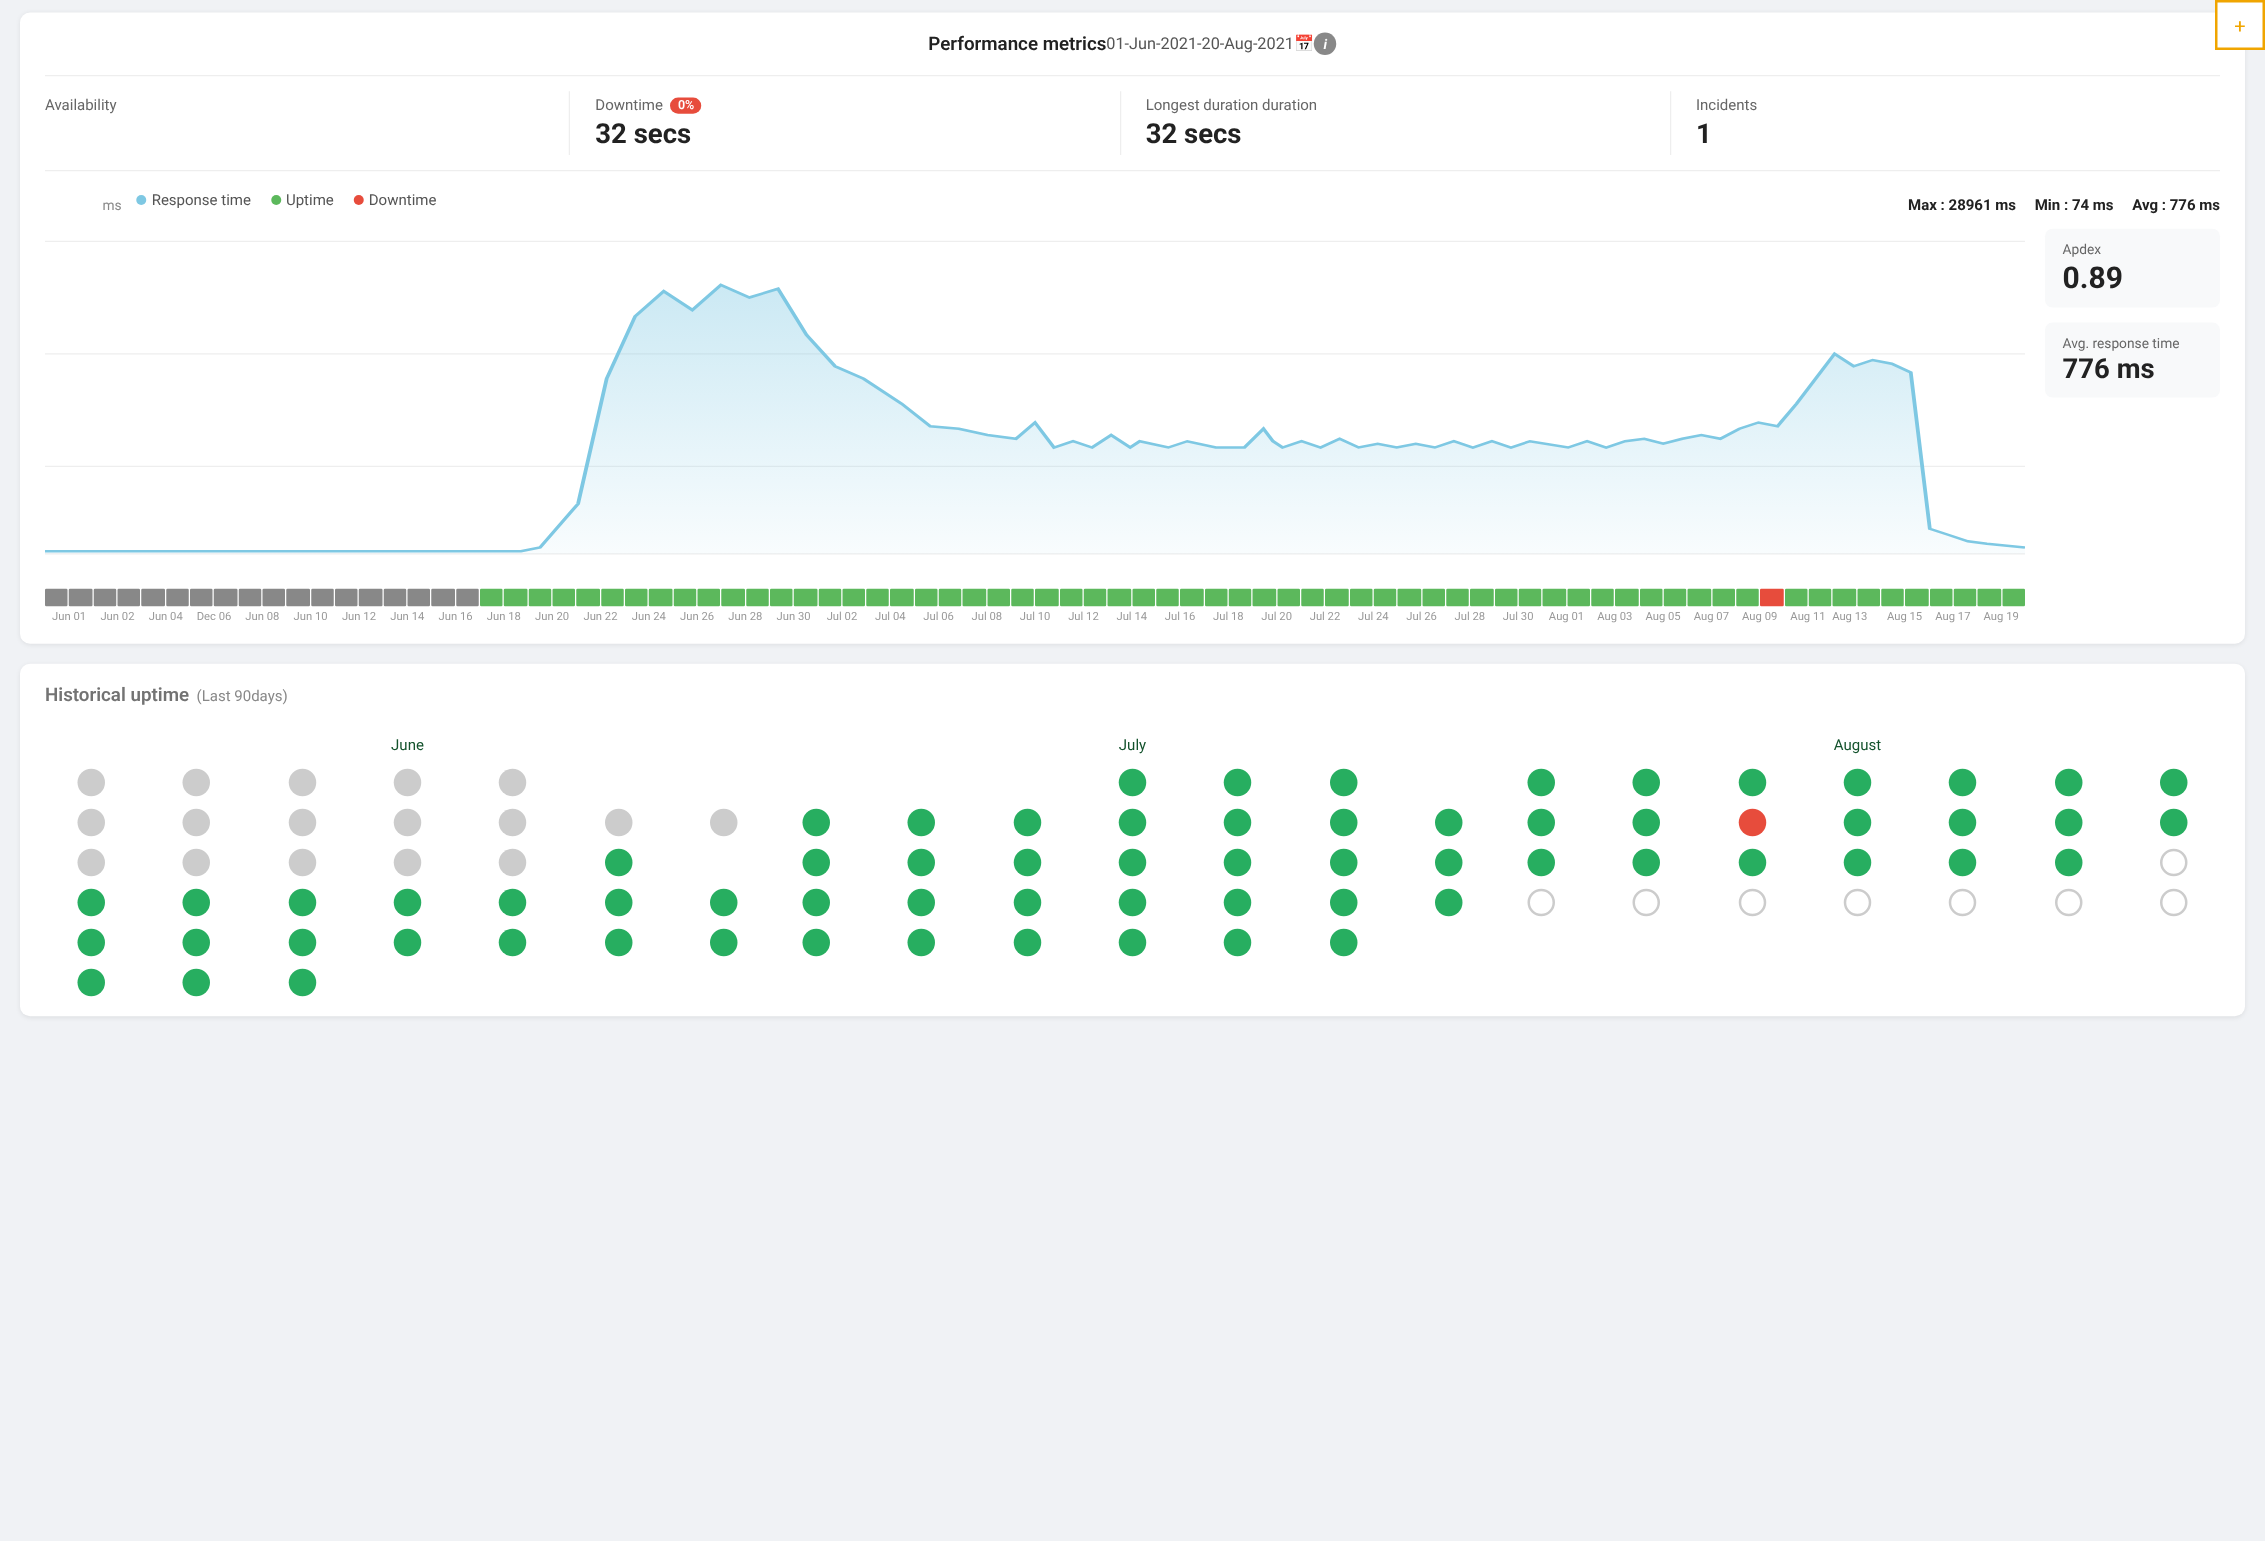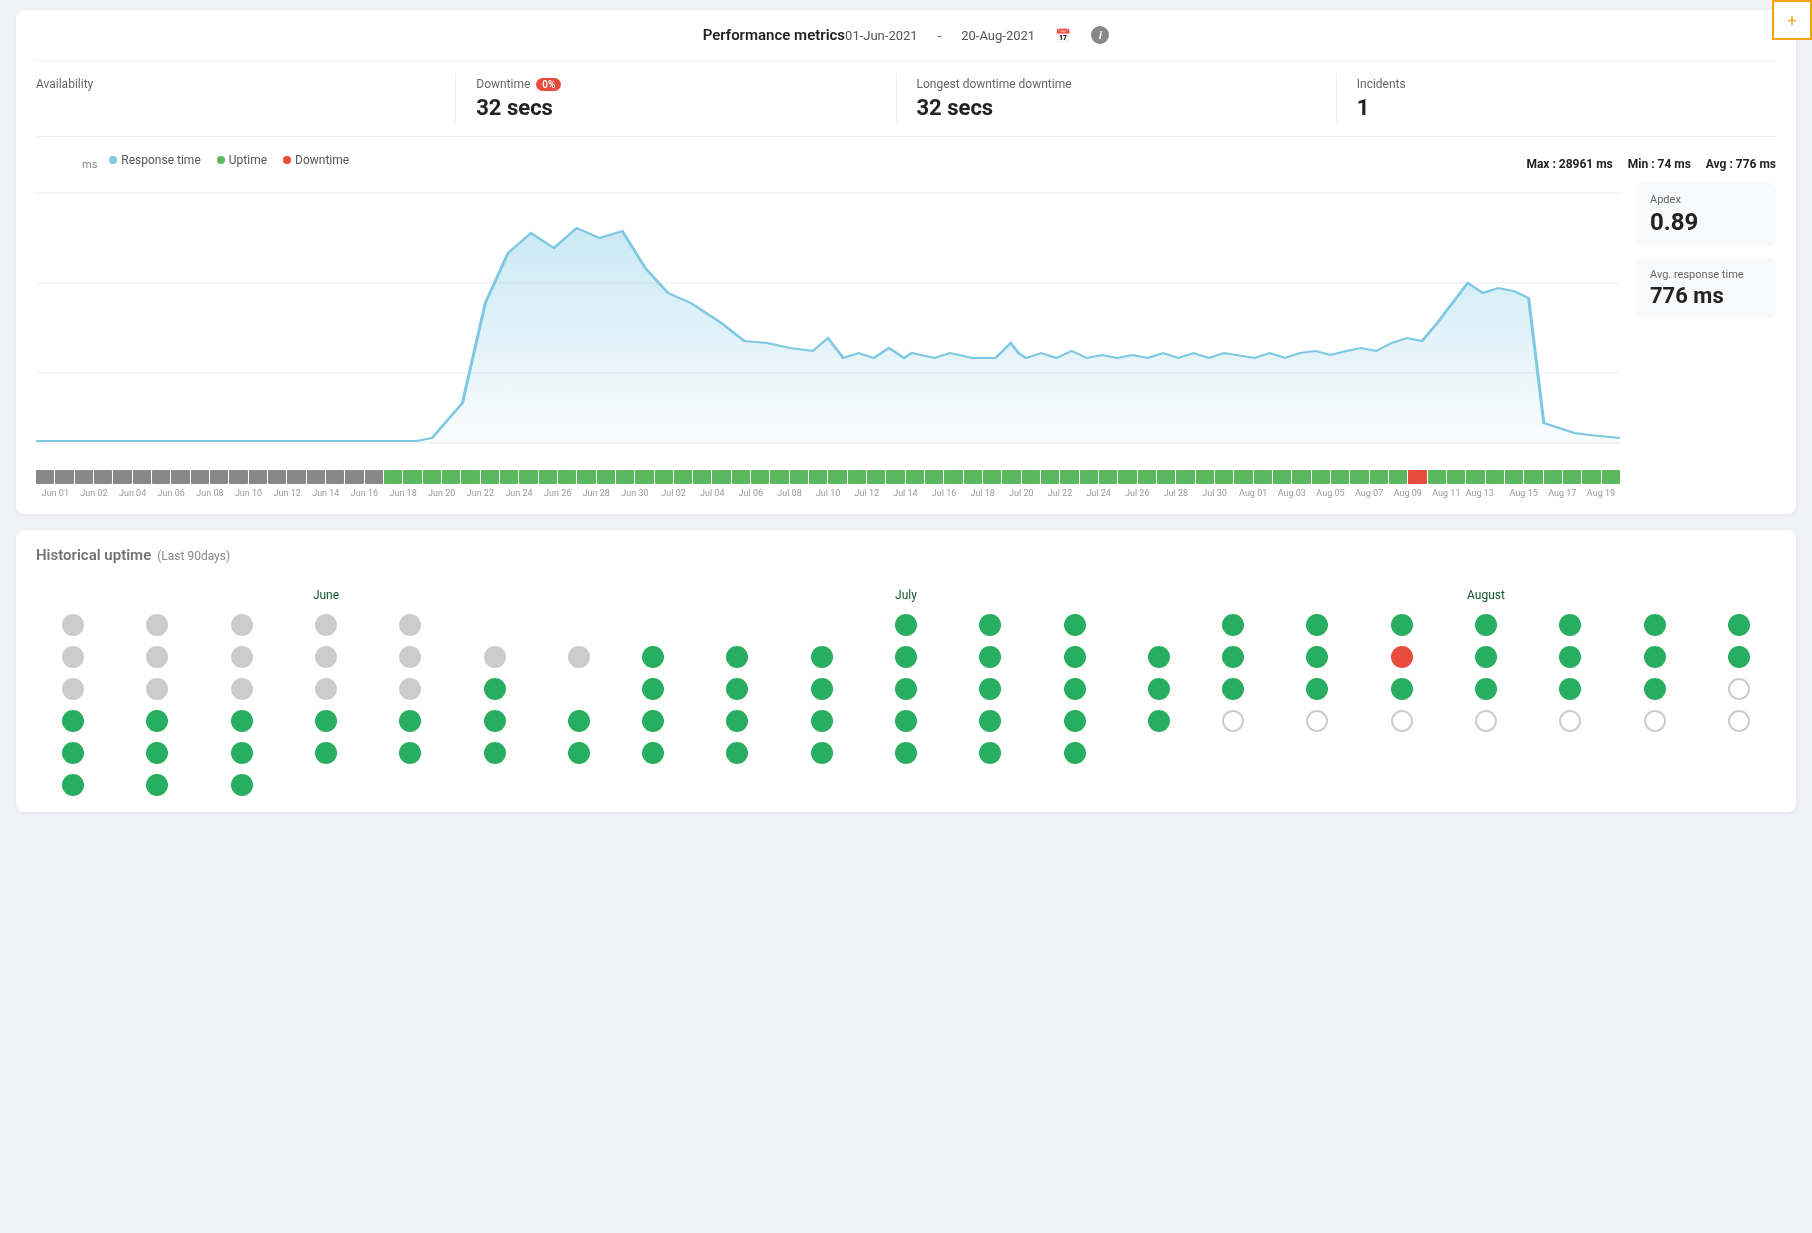--- a/index.html
+++ b/index.html
@@ -44,21 +44,21 @@
 
     .card-title {
       font-size: 15px;
       font-weight: 600;
       color: #222;
     }
 
     .date-range {
       display: flex;
       align-items: center;
-      gap: 20px;
+      gap: 0;
       color: #555;
       font-size: 13px;
     }
 
     .date-range .cal-icon {
       color: #888;
     }
 
     .info-icon {
       width: 18px; height: 18px;
@@ -287,21 +287,21 @@
         <div class="metric-label">Availability</div>
       </div>
       <div class="metric-item">
         <div class="metric-label">
           Downtime
           <span class="badge-0">0%</span>
         </div>
         <div class="metric-value">32 secs</div>
       </div>
       <div class="metric-item">
-        <div class="metric-label">Longest downtime downtime</div>
+        <div class="metric-label">Longest duration duration</div>
         <div class="metric-value">32 secs</div>
       </div>
       <div class="metric-item">
         <div class="metric-label">Incidents</div>
         <div class="metric-value">1</div>
       </div>
     </div>
 
     <div class="chart-container">
 
@@ -591,21 +591,21 @@
                 <div class="uptime-seg" style="flex: 1 1 0%; background: rgb(92, 184, 92);"></div>
                 <div class="uptime-seg" style="flex: 1 1 0%; background: rgb(92, 184, 92);"></div>
                 <div class="uptime-seg" style="flex: 1 1 0%; background: rgb(92, 184, 92);"></div>
               </div>
           </div>
 
           <div style="display:flex; margin-top:4px; font-size:9px; color:#999; overflow:hidden;">
             <div style="flex:1; text-align:center;">Jun 01</div>
             <div style="flex:1; text-align:center;">Jun 02</div>
             <div style="flex:1; text-align:center;">Jun 04</div>
-            <div style="flex:1; text-align:center;">Jun 06</div>
+            <div style="flex:1; text-align:center;">Dec 06</div>
             <div style="flex:1; text-align:center;">Jun 08</div>
             <div style="flex:1; text-align:center;">Jun 10</div>
             <div style="flex:1; text-align:center;">Jun 12</div>
             <div style="flex:1; text-align:center;">Jun 14</div>
             <div style="flex:1; text-align:center;">Jun 16</div>
             <div style="flex:1; text-align:center;">Jun 18</div>
             <div style="flex:1; text-align:center;">Jun 20</div>
             <div style="flex:1; text-align:center;">Jun 22</div>
             <div style="flex:1; text-align:center;">Jun 24</div>
             <div style="flex:1; text-align:center;">Jun 26</div>

